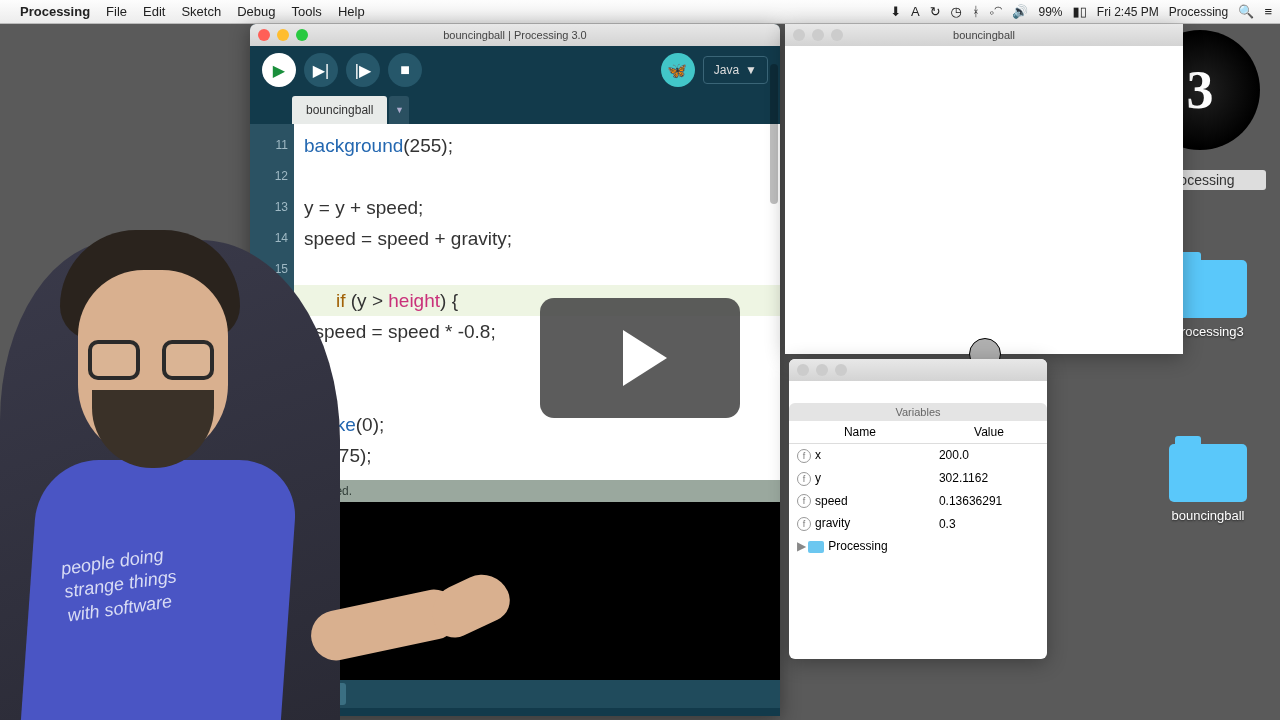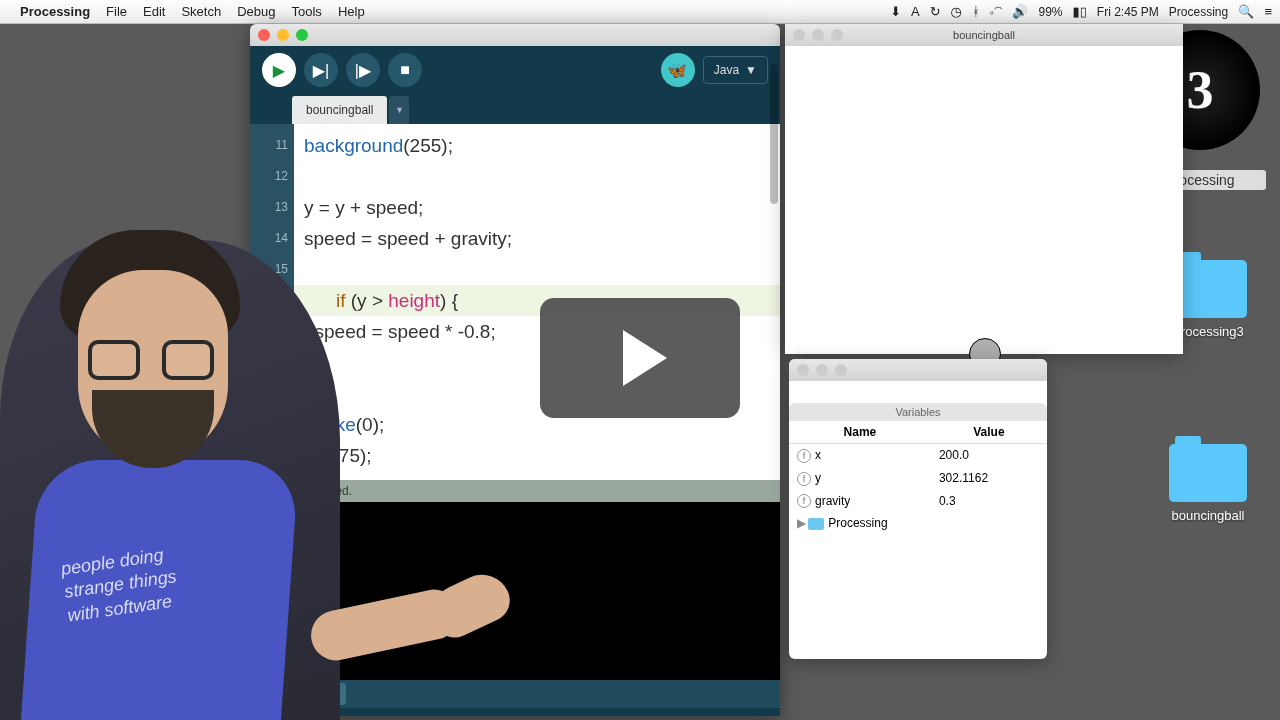--- a/index.html
+++ b/index.html
@@ -50,21 +50,21 @@
 
 .sketch { position:absolute; left:785px; top:24px; width:398px; height:330px; background:#fff; border-radius:6px; box-shadow:0 4px 20px rgba(0,0,0,.3); }
 .sketch .canvas { position:absolute; top:22px; left:0; right:0; bottom:0; background:#fff; }
 .ball { position:absolute; left:184px; bottom:-16px; width:32px; height:32px; border-radius:50%; background:#afafaf; border:1px solid #000; }
 
 
 .vars { position:absolute; left:789px; top:359px; width:258px; height:300px; background:#fff; border-radius:6px; box-shadow:0 4px 20px rgba(0,0,0,.3); font-size:12px; }
 .vars .vtitle { height:18px; background:#e4e4e4; text-align:center; font-size:11px; color:#666; line-height:18px; border-radius:6px 6px 0 0; margin-top:22px; }
 .vars .titlebar{border-radius:6px 6px 0 0}
 .vars table { width:100%; border-collapse:collapse; }
-.vars th { text-align:center; font-weight:700; padding:4px; border-bottom:1px solid #ddd; }
+.vars th { text-align:center; font-weight:400; padding:4px; border-bottom:1px solid #ddd; }
 .vars td { padding:4px 8px; }
 .vars td:first-child { width:55%; }
 .fcirc { display:inline-block; width:14px; height:14px; border:1px solid #999; border-radius:50%; font-size:9px; text-align:center; line-height:13px; color:#777; margin-right:4px; vertical-align:middle; }
 .foldicn { display:inline-block; width:16px; height:12px; background:#6cc7f0; border-radius:2px; margin-right:4px; vertical-align:middle; }
 .disc { color:#888; margin-right:2px; }
 
 
 .dfolder { position:absolute; width:120px; text-align:center; color:#fff; font-size:13px; }
 .foldershape { width:78px; height:58px; background:#5ac8fa; border-radius:5px; margin:0 auto 6px; position:relative; }
 .foldershape::before { content:''; position:absolute; top:-8px; left:6px; width:26px; height:10px; background:#5ac8fa; border-radius:3px 3px 0 0; }
@@ -136,20 +136,21 @@
   <div class="label">bouncingball</div>
 </div>
 
 <div class="ide">
   <div class="titlebar">
     <div class="traffic">
       <span class="tl-r"></span>
       <span class="tl-y"></span>
       <span class="tl-g"></span>
     </div>
+    <div class="title">bouncingball | Processing 3.0</div>
   </div>
   <div class="toolbar">
     <div class="tbtn run">▶</div>
     <div class="tbtn">▶|</div>
     <div class="tbtn">|▶</div>
     <div class="tbtn">■</div>
     <div class="spacer"></div>
     <div class="modebtn">🦋</div>
     <div class="langsel">
         <span>Java</span>
@@ -226,20 +227,24 @@
         </tr>
     <tr>
           <td><span class="fcirc">f</span><span>x</span></td>
           <td>200.0</td>
         </tr>
     <tr>
           <td><span class="fcirc">f</span><span>y</span></td>
           <td>302.1162</td>
         </tr>
     <tr>
+          <td><span class="fcirc">f</span><span>speed</span></td>
+          <td>0.13636291</td>
+        </tr>
+    <tr>
           <td><span class="fcirc">f</span><span>gravity</span></td>
           <td>0.3</td>
         </tr>
     <tr>
           <td><span class="disc">▶</span><span class="foldicn"></span><span>Processing</span></td>
           <td></td>
         </tr>
   </tbody>
     </table>
 </div>

